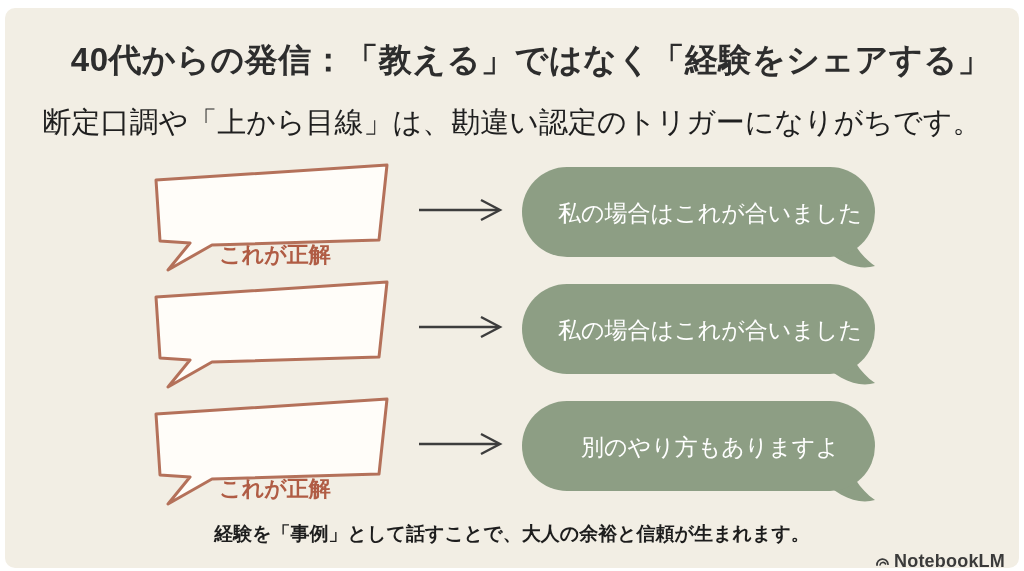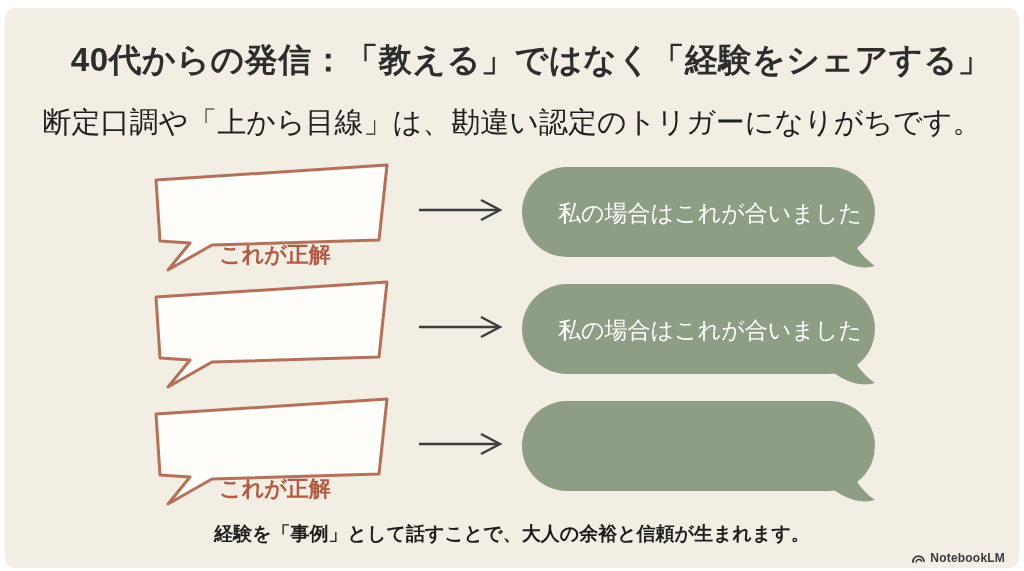--- a/index.html
+++ b/index.html
@@ -40,21 +40,21 @@
     font-size:23px; font-weight:500; color:#ffffff;padding-left:24px;
   }
   .footer-note {
     position:absolute; top:513px; left:0; width:100%;
     text-align:center; font-size:19px; font-weight:600; color:#1d1d1d;
   }
   .brand {
     position:absolute; right:14px; top:543px;
     display:flex; align-items:center; gap:4px;
   }
-  .brand-label { font-size:12px; font-weight:600; color:#3b3b3b; letter-spacing:0.2px; }
+  .brand-label { font-size:18px; font-weight:600; color:#3b3b3b; letter-spacing:0.2px; }
   .hidden-defs { position:absolute; width:0; height:0; overflow:hidden; }
 </style>
 </head>
 <body>
 
 <svg class="hidden-defs" aria-hidden="true">
   <defs>
     <symbol id="sym-ng" viewBox="0 0 250 115">
       <path d="M6 20 L237 5 L229 80 L62 85 L18 110 L40 83 L10 81 Z" fill="#fffdf9" stroke="#b4715a" stroke-width="3" stroke-linejoin="round"></path>
     </symbol>
@@ -105,20 +105,21 @@
     <svg class="ng-bubble">
         <use href="#sym-ng"></use>
       </svg>
     <div class="ng-label">これが正解</div>
     <svg class="arrow">
         <use href="#sym-arrow"></use>
       </svg>
     <svg class="ok-bubble">
         <use href="#sym-ok"></use>
       </svg>
+    <div class="ok-label">別のやり方もありますよ</div>
   </div>
 
   <p class="footer-note">経験を「事例」として話すことで、大人の余裕と信頼が生まれます。</p>
 
   <div class="brand">
     <svg width="15" height="13" viewBox="0 0 15 13">
       <path d="M2 10 A5.5 5.5 0 0 1 13 9.2" fill="none" stroke="#3b3b3b" stroke-width="1.8" stroke-linecap="round"></path>
       <path d="M5 10 A3 3 0 0 1 10.6 9" fill="none" stroke="#3b3b3b" stroke-width="1.6" stroke-linecap="round"></path>
     </svg>
     <span class="brand-label">NotebookLM</span>

